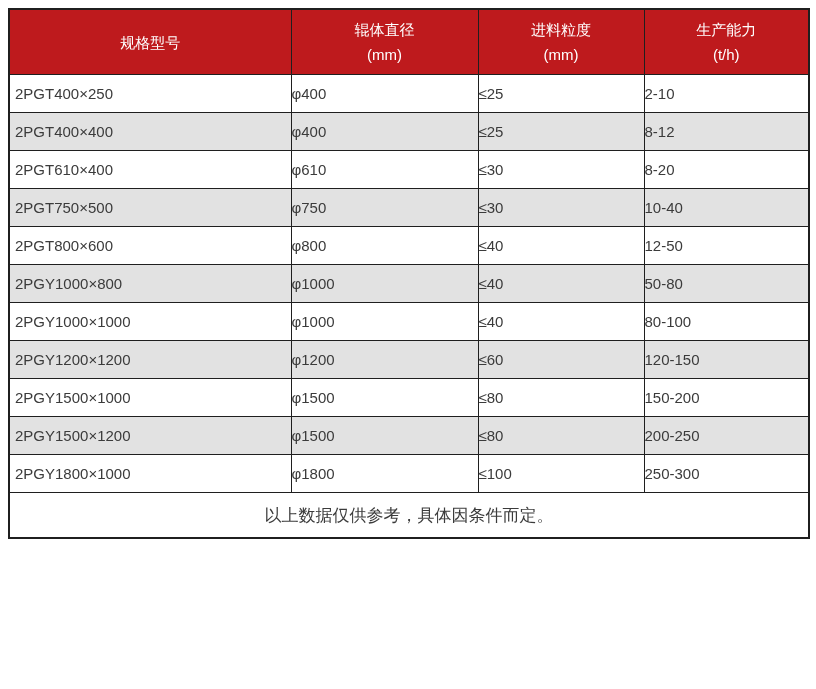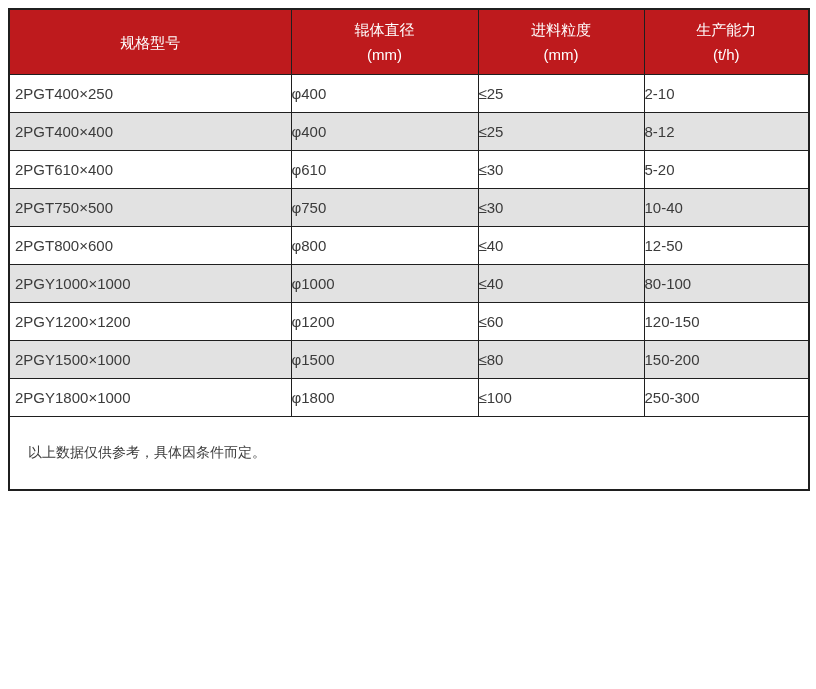--- a/index.html
+++ b/index.html
@@ -51,25 +51,25 @@
   }
   .spec-table tbody tr:nth-child(even) td {
     background: var(--row-alt-bg, #e2e2e2);
   }
   .spec-table tbody td.cell-left {
     text-align: left;
     padding-left: 5px;
   }
   .spec-table tfoot td {
     height: 36px;
-    font-size: 14px;
+    font-size: 17px;
     color: var(--cell-text, #3b3b3b);
-    text-align: left;
+    text-align: center;
     background: #ffffff;
-    padding: 18px;
+    padding: 4px;
   }
 </style>
 </head>
 <body>
 
 <div class="page">
   <table class="spec-table">
     <colgroup>
       <col style="width:282px">
       <col style="width:187px">
@@ -105,53 +105,65 @@
         <tr>
           <td class="cell-left">2PGT400×400</td>
           <td>φ400</td>
           <td>≤25</td>
           <td>8-12</td>
         </tr>
         <tr>
           <td class="cell-left">2PGT610×400</td>
           <td>φ610</td>
           <td>≤30</td>
-          <td>5-20</td>
+          <td>8-20</td>
         </tr>
         <tr>
           <td class="cell-left">2PGT750×500</td>
           <td>φ750</td>
           <td>≤30</td>
           <td>10-40</td>
         </tr>
         <tr>
           <td class="cell-left">2PGT800×600</td>
           <td>φ800</td>
           <td>≤40</td>
           <td>12-50</td>
+        </tr>
+        <tr>
+          <td class="cell-left">2PGY1000×800</td>
+          <td>φ1000</td>
+          <td>≤40</td>
+          <td>50-80</td>
         </tr>
         <tr>
           <td class="cell-left">2PGY1000×1000</td>
           <td>φ1000</td>
           <td>≤40</td>
           <td>80-100</td>
         </tr>
         <tr>
           <td class="cell-left">2PGY1200×1200</td>
           <td>φ1200</td>
           <td>≤60</td>
           <td>120-150</td>
         </tr>
         <tr>
           <td class="cell-left">2PGY1500×1000</td>
           <td>φ1500</td>
           <td>≤80</td>
           <td>150-200</td>
         </tr>
         <tr>
+          <td class="cell-left">2PGY1500×1200</td>
+          <td>φ1500</td>
+          <td>≤80</td>
+          <td>200-250</td>
+        </tr>
+        <tr>
           <td class="cell-left">2PGY1800×1000</td>
           <td>φ1800</td>
           <td>≤100</td>
           <td>250-300</td>
         </tr>
       </tbody>
     <tfoot>
       <tr>
         <td colspan="4">以上数据仅供参考，具体因条件而定。</td>
       </tr>

